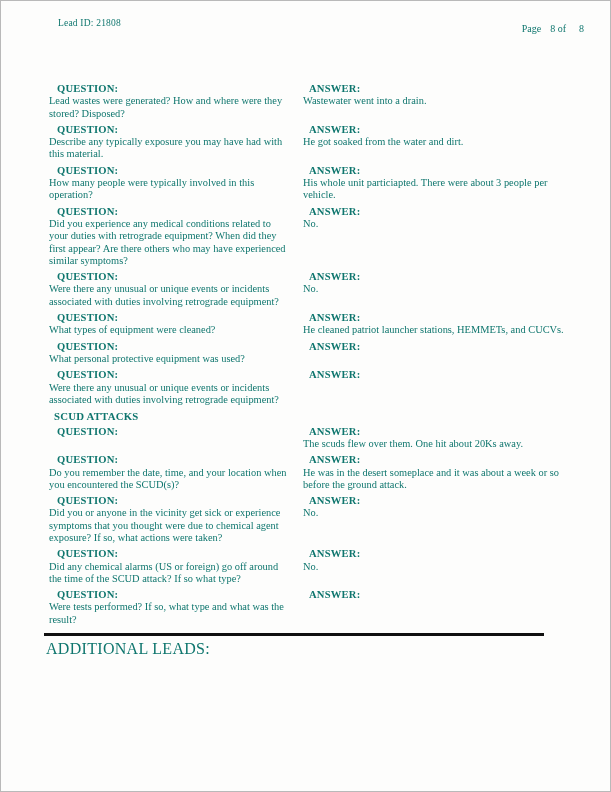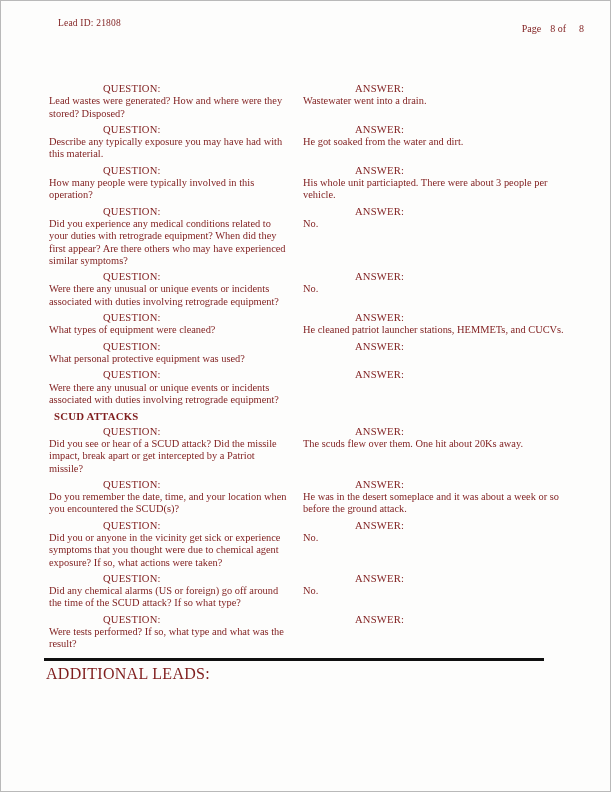--- a/index.html
+++ b/index.html
@@ -7,21 +7,21 @@
     padding: 0;
     background: #e8e8e8;
   }
   .page {
     position: relative;
     width: 609px;
     height: 790px;
     background: #fdfdfc;
     border: 1px solid #b9b9b9;
     font-family: "Liberation Serif", "DejaVu Serif", serif;
-    color: #7f1d1d;
+    color: #0f766e;
     overflow: hidden;
   }
   .hdr {
     position: absolute;
     left: 57px;
     right: 26px;
     top: 17px;
     display: flex;
     justify-content: space-between;
     align-items: flex-start;
@@ -43,26 +43,25 @@
     top: 82px;
     width: 516px;
   }
   .row {
     display: grid;
     grid-template-columns: 242px 1fr;
     column-gap: 12px;
     margin-bottom: 4px;
   }
   .lbl {
-    font-weight: normal;
+    font-weight: bold;
     font-size: 10.6px;
     line-height: 12.3px;
     padding-left: 8px;
     letter-spacing: 0.2px;
-    margin-left: 46px;
   }
   .acell .lbl { padding-left: 6px; }
   .body {
     font-size: 10.4px;
     line-height: 12.3px;
   }
   .section-heading {
     font-weight: bold;
     font-size: 10.8px;
     line-height: 12.5px;
@@ -182,21 +181,20 @@
         <div class="lbl">ANSWER:</div>
         <div class="body"></div>
       </div>
     </div>
 
     <div class="section-heading">SCUD ATTACKS</div>
 
     <div class="row">
       <div class="qcell">
         <div class="lbl">QUESTION:</div>
-        <div class="body">Did you see or hear of a SCUD attack?  Did the missile impact, break apart or get intercepted by a Patriot missile?</div>
       </div>
       <div class="acell">
         <div class="lbl">ANSWER:</div>
         <div class="body">The scuds flew over them.  One hit about 20Ks away.</div>
       </div>
     </div>
 
     <div class="row">
       <div class="qcell">
         <div class="lbl">QUESTION:</div>

